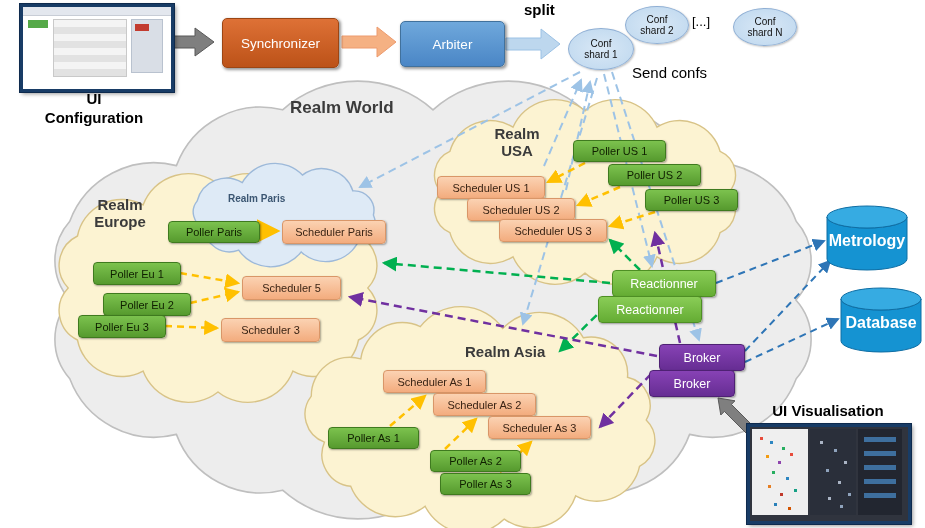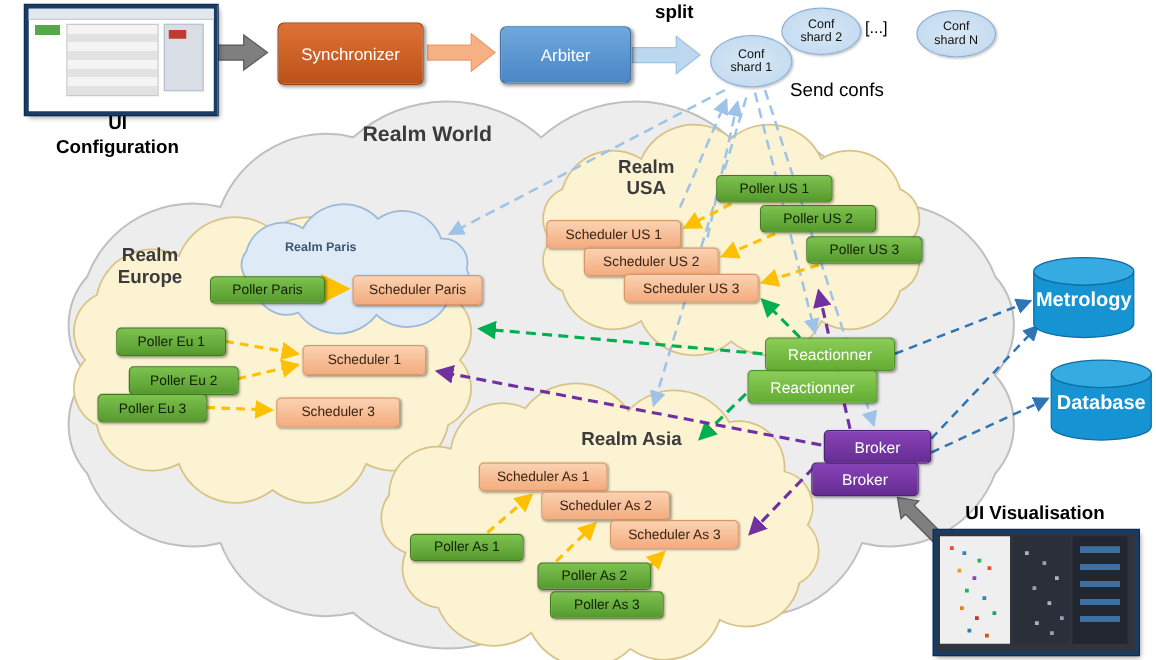--- a/index.html
+++ b/index.html
@@ -196,21 +196,21 @@
     <div>Realm</div>
     <div>USA</div>
   </div>
   <div class="realmlabel" style="left:465px;top:343px;font-size:15px;">Realm Asia</div>
 
   <div class="node scheduler" style="left:282px;top:220px;width:102px;height:22px;">Scheduler Paris</div>
   <div class="node poller" style="left:168px;top:221px;width:90px;height:20px;">Poller Paris</div>
   <div class="node poller" style="left:93px;top:262px;width:86px;height:21px;">Poller Eu 1</div>
   <div class="node poller" style="left:103px;top:293px;width:86px;height:21px;">Poller Eu 2</div>
   <div class="node poller" style="left:78px;top:315px;width:86px;height:21px;">Poller Eu 3</div>
-  <div class="node scheduler" style="left:242px;top:276px;width:97px;height:22px;">Scheduler 1</div>
+  <div class="node scheduler" style="left:242px;top:276px;width:97px;height:22px;">Scheduler 5</div>
   <div class="node scheduler" style="left:221px;top:318px;width:97px;height:22px;">Scheduler 3</div>
 
   <div class="node scheduler" style="left:437px;top:176px;width:106px;height:21px;">Scheduler US 1</div>
   <div class="node scheduler" style="left:467px;top:198px;width:106px;height:21px;">Scheduler US 2</div>
   <div class="node scheduler" style="left:499px;top:219px;width:106px;height:21px;">Scheduler US 3</div>
   <div class="node poller" style="left:573px;top:140px;width:91px;height:20px;">Poller US 1</div>
   <div class="node poller" style="left:608px;top:164px;width:91px;height:20px;">Poller US 2</div>
   <div class="node poller" style="left:645px;top:189px;width:91px;height:20px;">Poller US 3</div>
 
   <div class="node scheduler" style="left:383px;top:370px;width:101px;height:21px;">Scheduler As 1</div>

